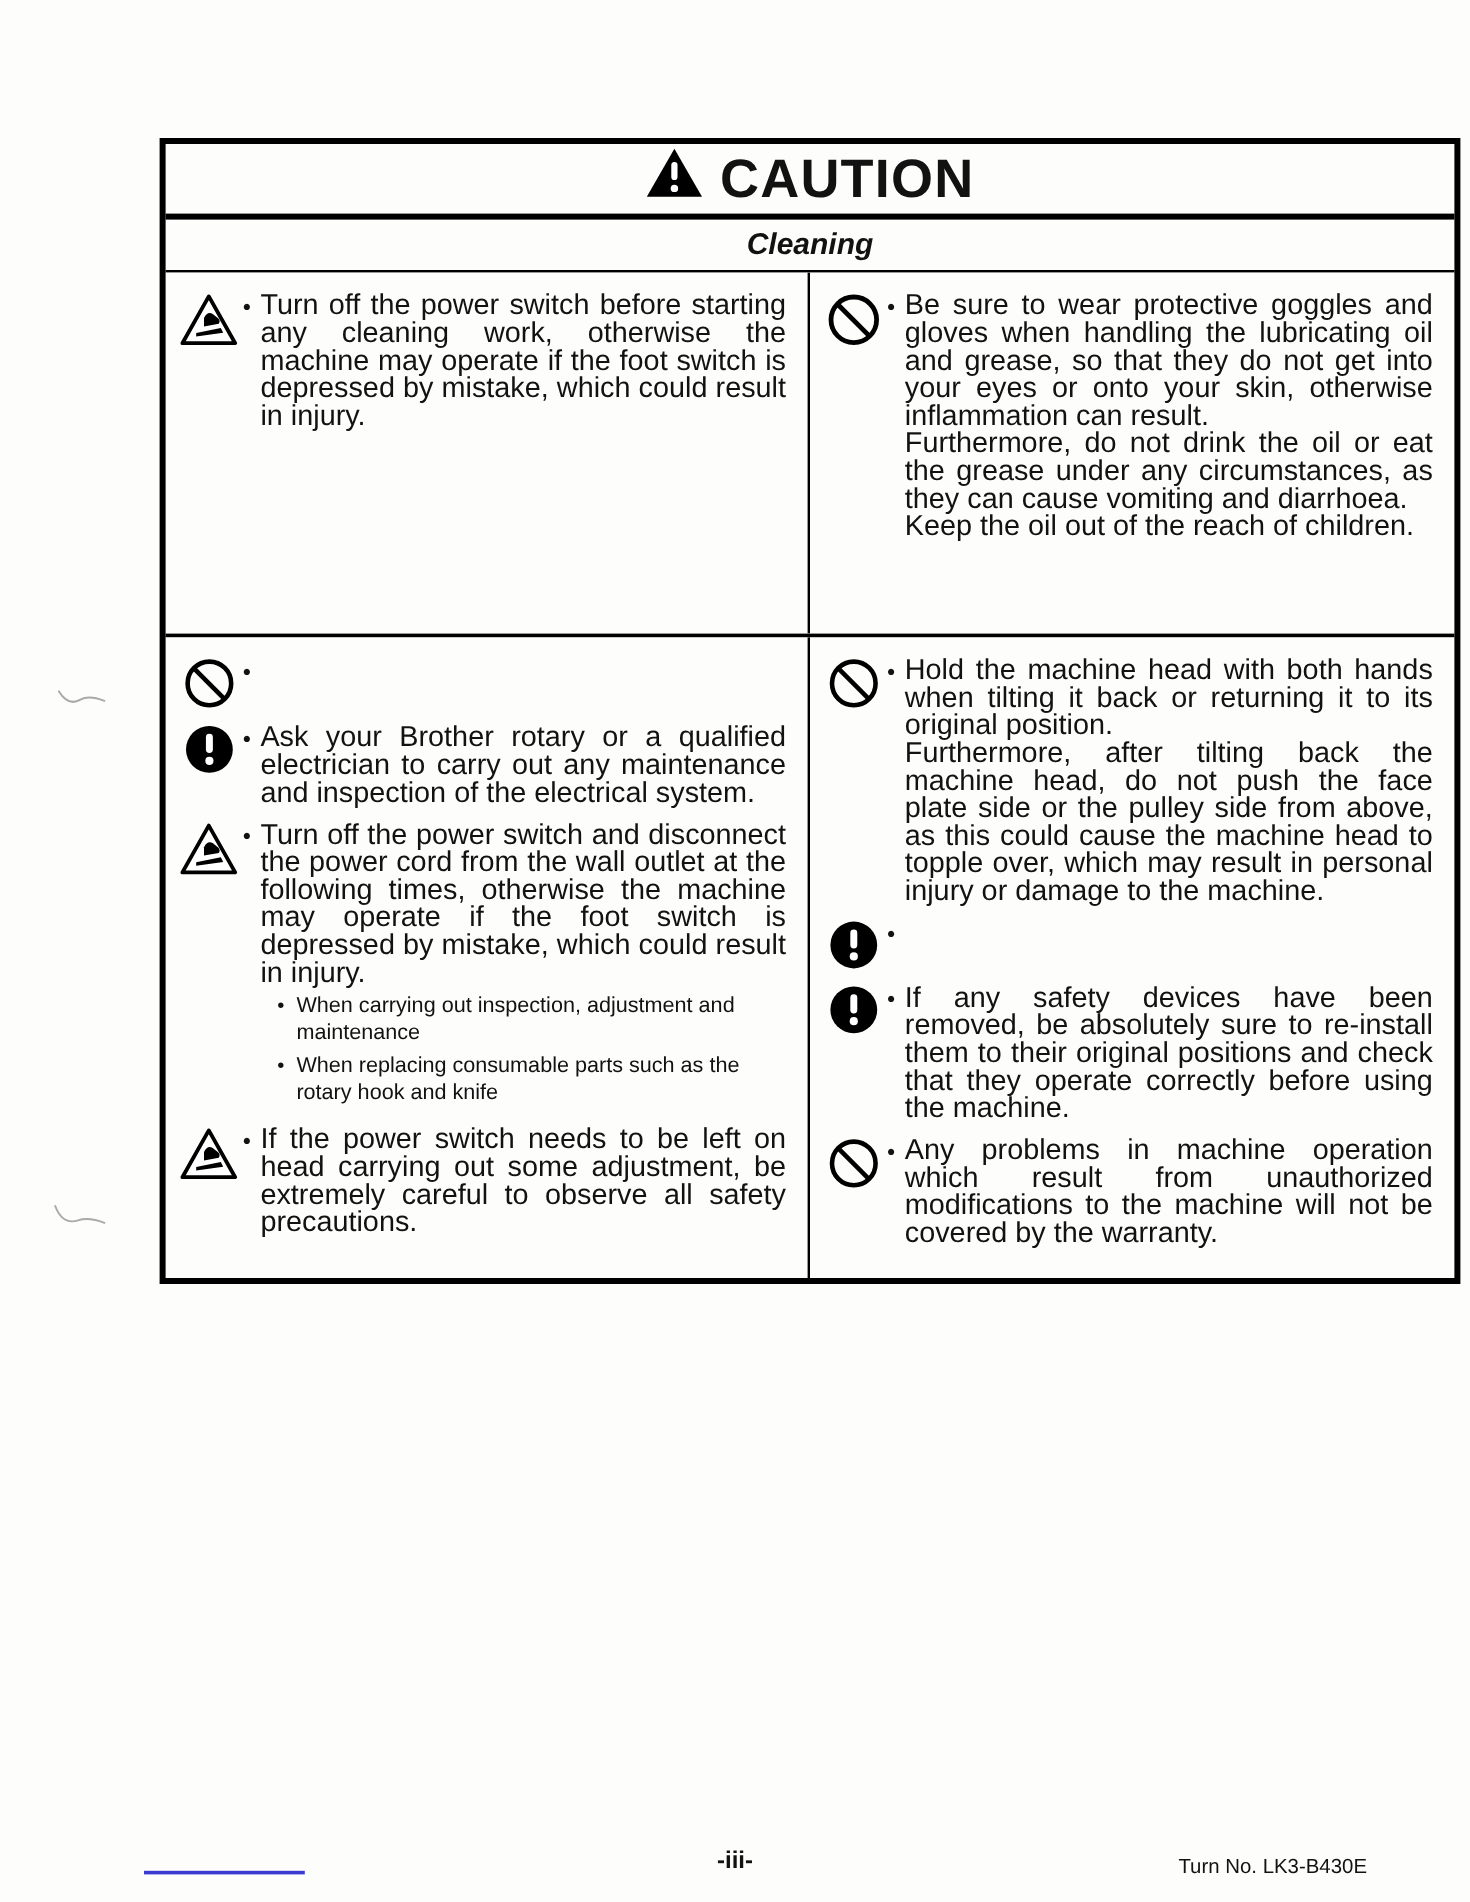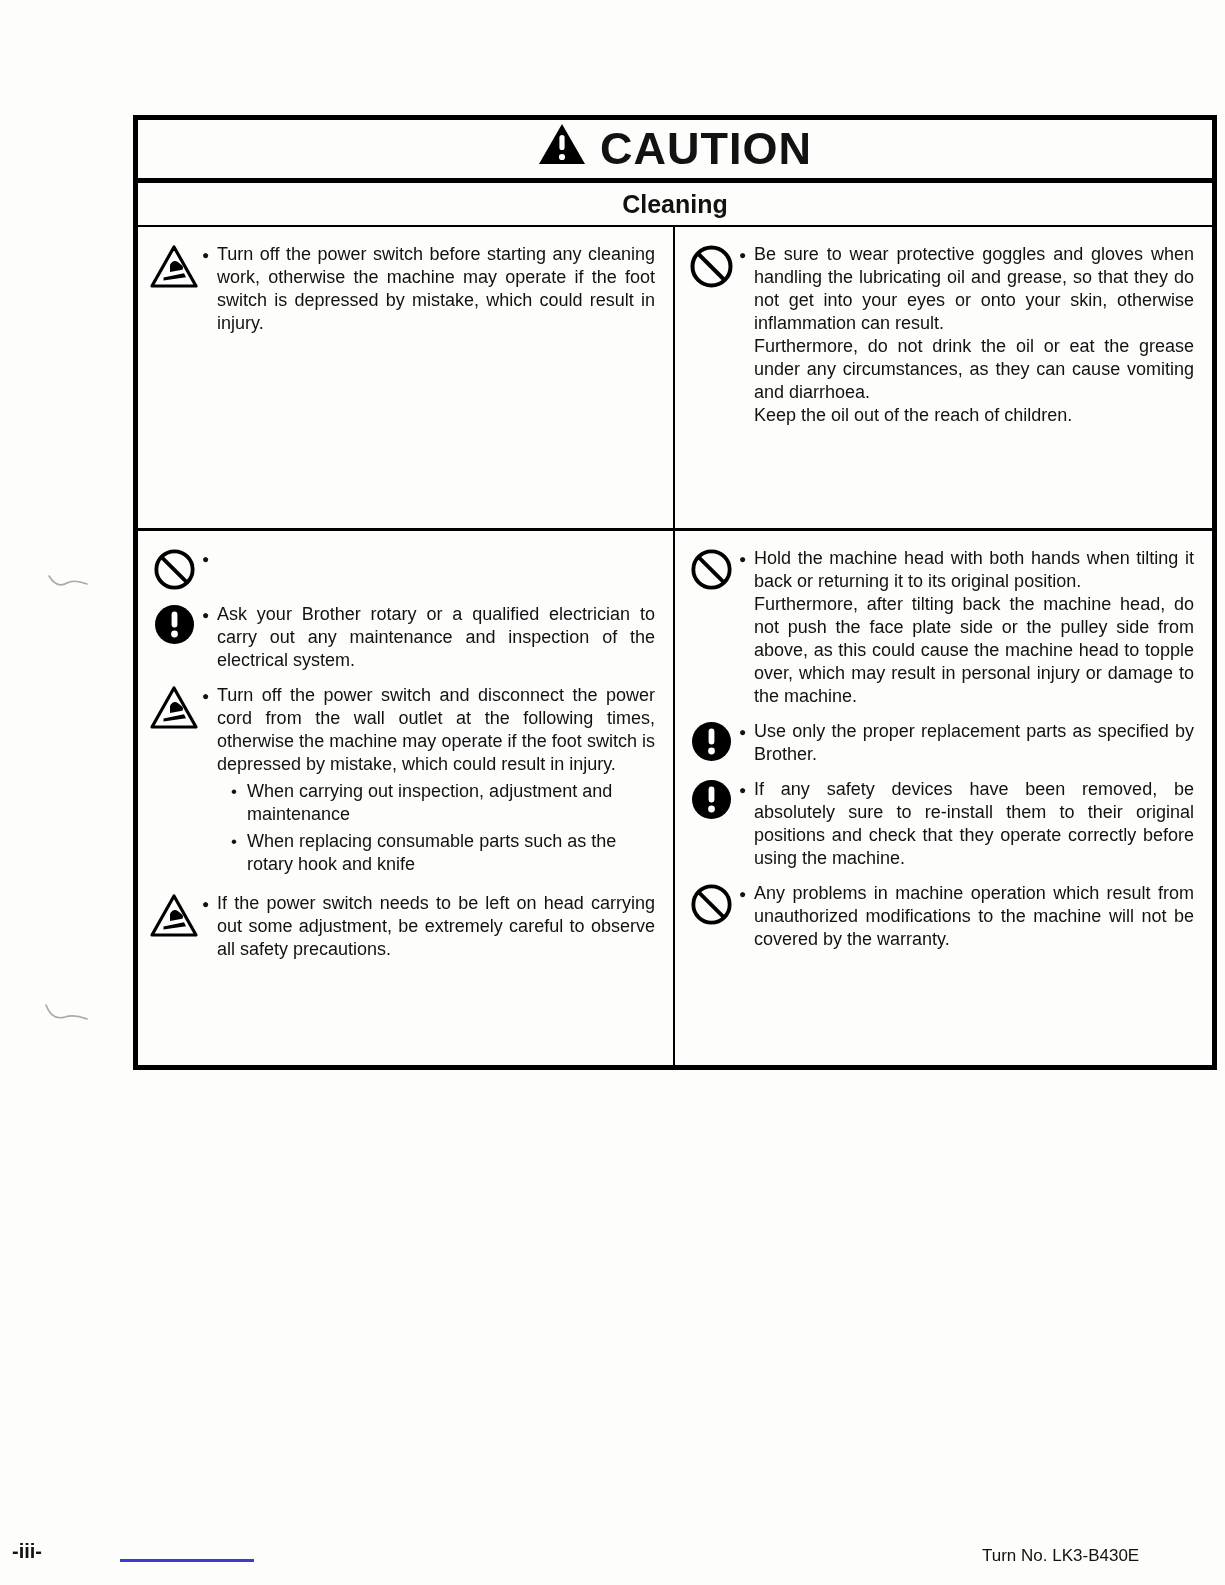--- a/index.html
+++ b/index.html
@@ -42,20 +42,21 @@
   }
   .subheader {
     height: 42px;
     flex: 0 0 42px;
     border-bottom: 2px solid #000;
     display: flex;
     align-items: center;
     justify-content: center;
     font-size: 25px;
     font-weight: 700;
+    font-style: italic;
   }
   .two-col {
     display: flex;
     overflow: hidden;
   }
   .cleaning-cols {
     height: 301px;
     flex: 0 0 301px;
     border-bottom: 3px solid #000;
   }
@@ -82,21 +83,21 @@
     padding-top: 1px;
   }
   .item .bullet {
     flex: 0 0 15px;
     font-size: 12px;
     line-height: 23px;
     padding-top: 1px;
   }
   .item .text {
     flex: 1 1 auto;
-    font-size: 18px;
+    font-size: 24px;
     line-height: 23px;
     text-align: justify;
     white-space: pre-line;
     padding-right: 10px;
   }
   .sub-list {
     margin: 4px 0 2px 0;
   }
   .sub-item {
     display: flex;
@@ -112,23 +113,23 @@
     flex: 1 1 auto;
     font-size: 18px;
     line-height: 23px;
     padding-right: 18px;
   }
   .footer-page {
     position: absolute;
     left: 0;
     right: 0;
     top: 1540px;
+    text-align: center;
     font-size: 20px;
     font-weight: 700;
-    padding-left: 12px;
   }
   .footer-model {
     position: absolute;
     left: 982px;
     top: 1546px;
     font-size: 17px;
     white-space: nowrap;
   }
   .blue-line {
     position: absolute;
@@ -280,21 +281,20 @@
 
         <div class="item">
           <span class="icon">
             <svg width="41" height="41" viewBox="0 0 41 41">
               <circle cx="20.5" cy="20.5" r="19.5" fill="#000"></circle>
               <rect x="17.6" y="7.5" width="5.8" height="16" rx="2.9" fill="#fff"></rect>
               <circle cx="20.5" cy="30" r="3.4" fill="#fff"></circle>
             </svg>
           </span>
           <span class="bullet">●</span>
-          <div class="text">Use only the proper replacement parts as specified by Brother.</div>
         </div>
 
         <div class="item">
           <span class="icon">
             <svg width="41" height="41" viewBox="0 0 41 41">
               <circle cx="20.5" cy="20.5" r="19.5" fill="#000"></circle>
               <rect x="17.6" y="7.5" width="5.8" height="16" rx="2.9" fill="#fff"></rect>
               <circle cx="20.5" cy="30" r="3.4" fill="#fff"></circle>
             </svg>
           </span>

